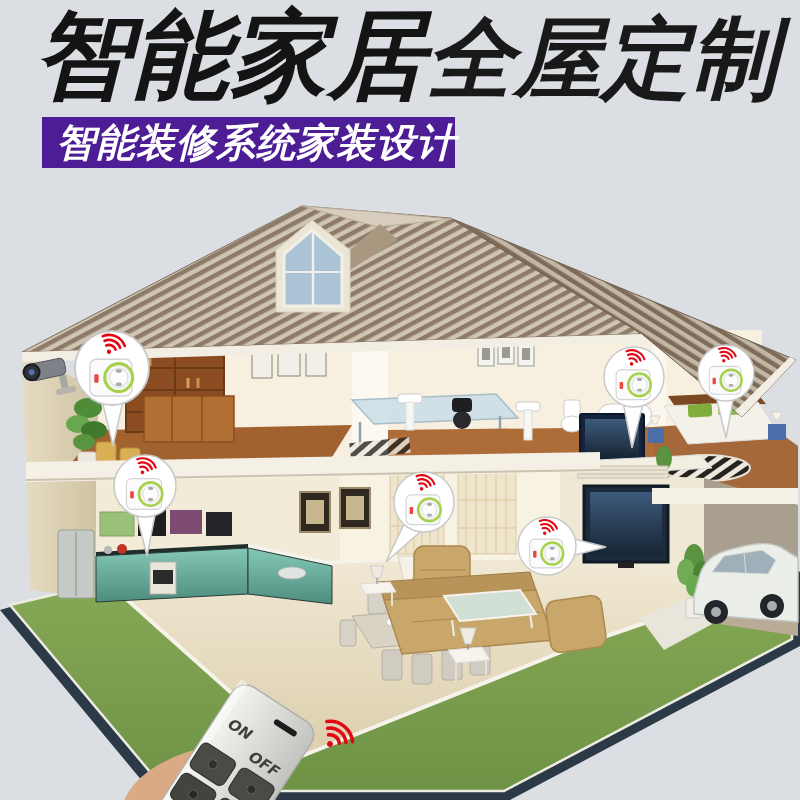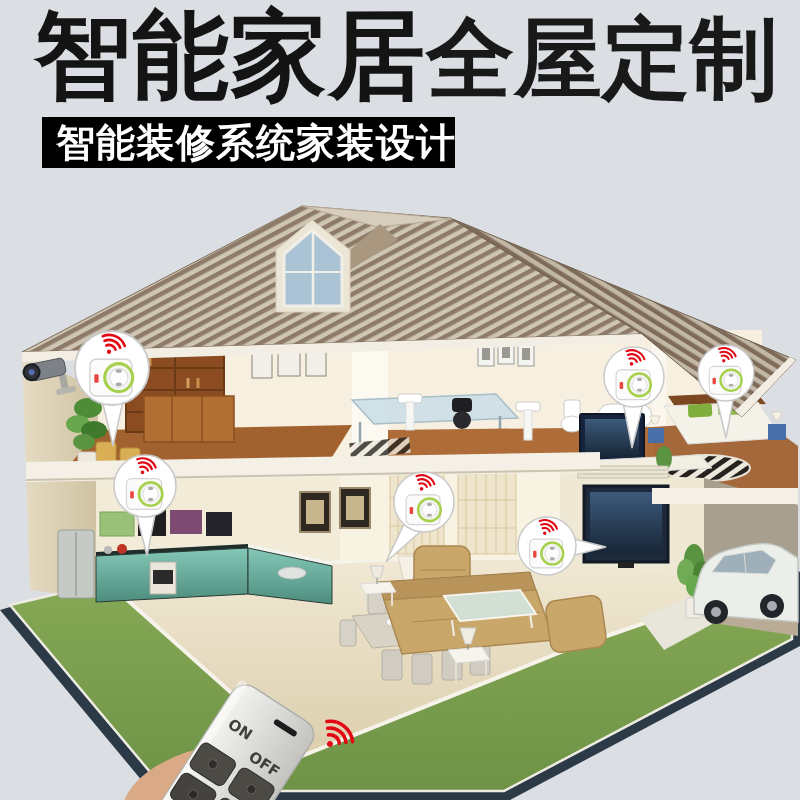--- a/index.html
+++ b/index.html
@@ -1,21 +1,21 @@
 <!DOCTYPE html>
 <html><head>
 <meta charset="utf-8">
 <style>
   html,body{margin:0;padding:0;}
   body{width:800px;height:800px;overflow:hidden;background:#dbdee2;font-family:"DejaVu Sans",sans-serif;}
-  .poster{position:relative;width:800px;height:800px;background:#dbdee2;overflow:hidden;}
+  .poster{position:relative;width:800px;height:800px;background:#dbdee2;overflow:hidden;font-style:italic;}
   .title{position:absolute;left:34px;top:0px;white-space:nowrap;z-index:3;line-height:112px;}
   .t-main{font-family:"DejaVu Sans",sans-serif;font-weight:900;font-size:97px;color:#141414;letter-spacing:1px;}
   .t-sub{font-family:"DejaVu Serif","Liberation Serif",serif;font-weight:bold;font-size:88px;color:#191919;letter-spacing:0px;}
-  .banner{position:absolute;left:42px;top:117px;width:413px;height:51px;background:#000000;color:#ffffff;
+  .banner{position:absolute;left:42px;top:117px;width:413px;height:51px;background:#4c1d95;color:#ffffff;
           font-size:39px;font-weight:bold;line-height:51px;padding-left:14px;box-sizing:border-box;
           letter-spacing:1px;z-index:3;white-space:nowrap;text-align:center;}
   svg.scene{position:absolute;left:0;top:0;z-index:1;}
   text{font-family:"DejaVu Sans",sans-serif;}
 </style>
 </head>
 <body>
 
 <div class="poster">
 

